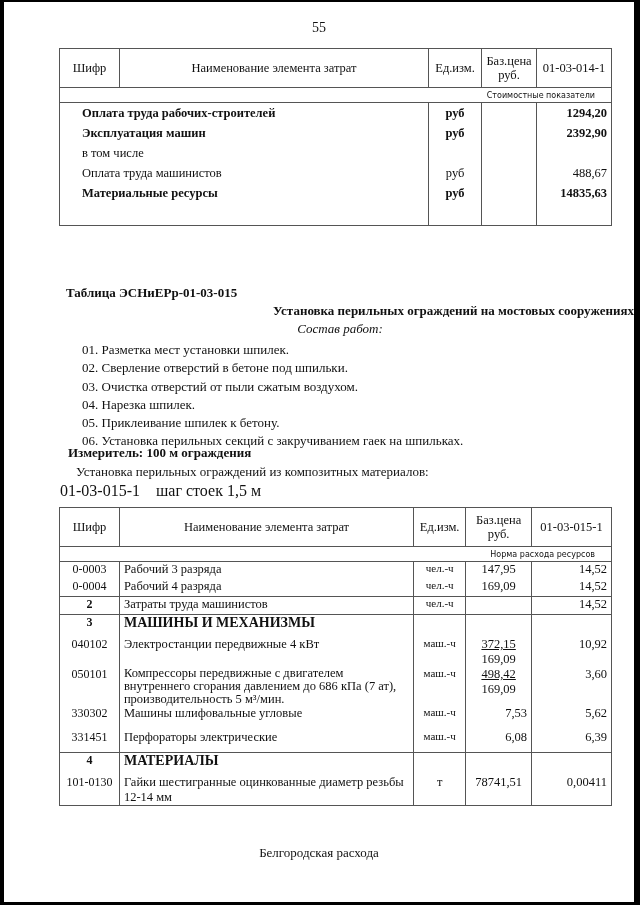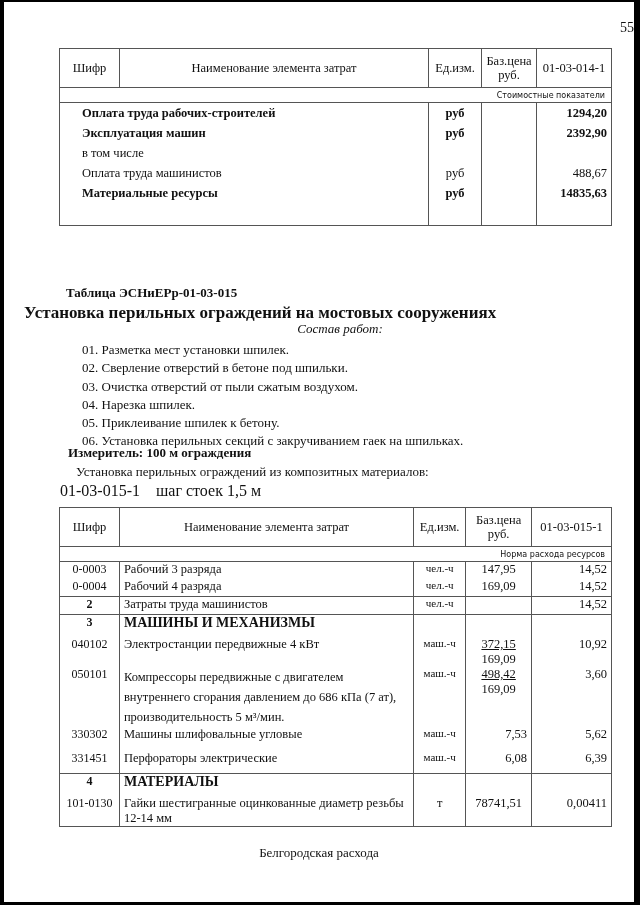--- a/index.html
+++ b/index.html
@@ -3,46 +3,46 @@
 <meta charset="utf-8">
 <style>
   html, body { margin: 0; padding: 0; }
   body {
     width: 640px; height: 905px; background: #000; position: relative; overflow: hidden;
     font-family: "Liberation Serif", "DejaVu Serif", serif; color: #111;
   }
   .page {
     position: absolute; left: 4px; top: 2px; width: 630px; height: 900px; background: #fff;
   }
-  .page-number { position: absolute; left: 0; right: 0; top: 18px; text-align: right; font-size: 14px; }
+  .page-number { position: absolute; left: 0; right: 0; top: 18px; text-align: center; font-size: 14px; }
 
   table { border-collapse: collapse; position: absolute; font-size: 12.5px; }
   td, th { border: 1px solid #555; padding: 0 4px; font-weight: normal; }
   .t1 { left: 55px; top: 46px; width: 553px; }
   .t2 { left: 55px; top: 505px; width: 553px; }
   .hdr td { height: 38px; text-align: center; vertical-align: middle; font-size: 12.5px; line-height: 14px; }
-  .sub td { height: 14px; text-align: right; font-family: "DejaVu Sans", sans-serif; font-size: 8px; padding-right: 6px; }
+  .sub td { height: 14px; text-align: right; font-family: "DejaVu Sans", sans-serif; font-size: 8px; padding-right: 16px; }
   .center { text-align: center; }
   .right { text-align: right; }
   .bold { font-weight: bold; }
 
   .t1 .row td { height: 20px; vertical-align: middle; border-top: none; border-bottom: none; }
   .t1 .row td.name { border-right: none; padding-left: 22px; }
   .t1 .row td.lead { border-left: 1px solid #555; }
   .t1 .last td { height: 22px; border-bottom: 1px solid #555; }
 
   .t2 .row td { vertical-align: top; height: 17px; font-family: Liberation Serif, serif; }
   .t2 .grp td { border-top: none; border-bottom: none; }
   .t2 .sep td { border-top: 1px solid #555; }
   .t2 .code { text-align: center; font-size: 12px; }
   .u { text-decoration: underline; }
 
   .title-block { position: absolute; left: 62px; font-size: 13px; }
   .tbl-title { top: 283px; font-weight: bold; }
-  .subtitle { position: absolute; left: 0; right: 0; top: 301px; text-align: left; font-weight: bold; font-size: 17px; padding-left: 20px; }
+  .subtitle { position: absolute; left: 0; right: 0; top: 301px; text-align: right; font-weight: bold; font-size: 13px; padding-left: 20px; }
   .sostav { position: absolute; left: 0; right: 0; top: 319px; text-align: center; font-style: italic; font-size: 13px; padding-left: 42px; }
   .steps { position: absolute; left: 76px; top: 337px; font-size: 13px; line-height: 18.3px; margin: 2px; padding: 0; list-style: none; }
   .measurer { position: absolute; left: 64px; top: 443px; font-weight: bold; font-size: 13px; }
   .intro { position: absolute; left: 72px; top: 462px; font-size: 13px; }
   .variant { position: absolute; left: 56px; top: 480px; font-size: 16px; }
   .variant span { margin-right: 12px; }
   .footer { position: absolute; left: 0; right: 0; top: 843px; text-align: center; font-size: 13px; }
 </style>
 </head>
 <body>
@@ -175,21 +175,21 @@
     </tr>
     <tr class="row grp">
       <td class="code">040102</td>
       <td>Электростанции передвижные 4 кВт</td>
       <td class="center" style="font-size:11px">маш.-ч</td>
       <td class="center"><span class="u">372,15</span><br><span>169,09</span></td>
       <td class="right">10,92</td>
     </tr>
     <tr class="row grp">
       <td class="code">050101</td>
-      <td style="line-height:20px">Компрессоры передвижные с двигателем внутреннего сгорания давлением до 686 кПа (7 ат), производительность 5 м³/мин.</td>
+      <td style="line-height:13px">Компрессоры передвижные с двигателем внутреннего сгорания давлением до 686 кПа (7 ат), производительность 5 м³/мин.</td>
       <td class="center" style="font-size:11px">маш.-ч</td>
       <td class="center"><span class="u">498,42</span><br><span>169,09</span></td>
       <td class="right">3,60</td>
     </tr>
     <tr class="row grp">
       <td class="code" style="height:24px">330302</td>
       <td>Машины шлифовальные угловые</td>
       <td class="center" style="font-size:11px">маш.-ч</td>
       <td class="right">7,53</td>
       <td class="right">5,62</td>

